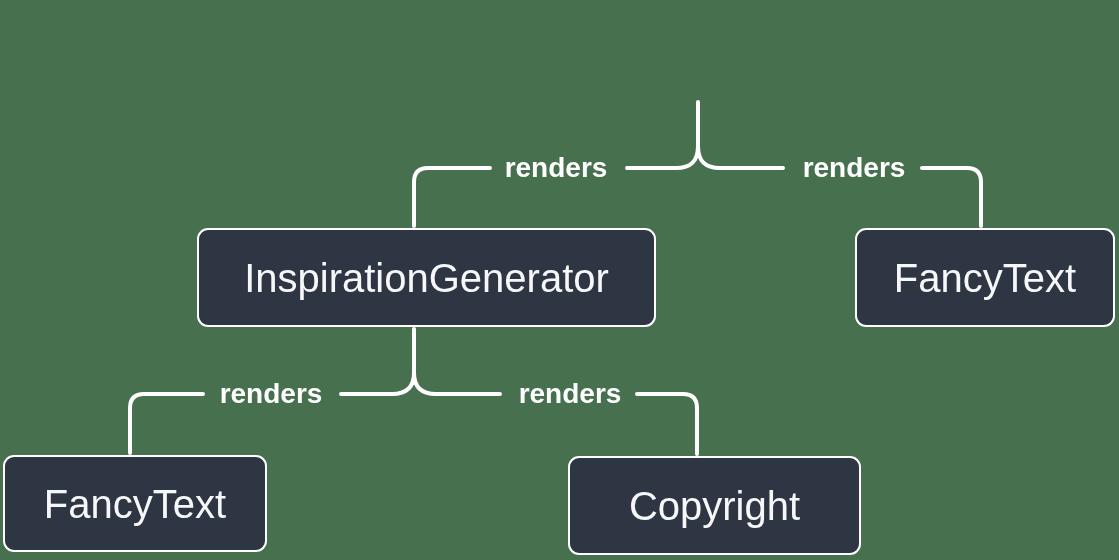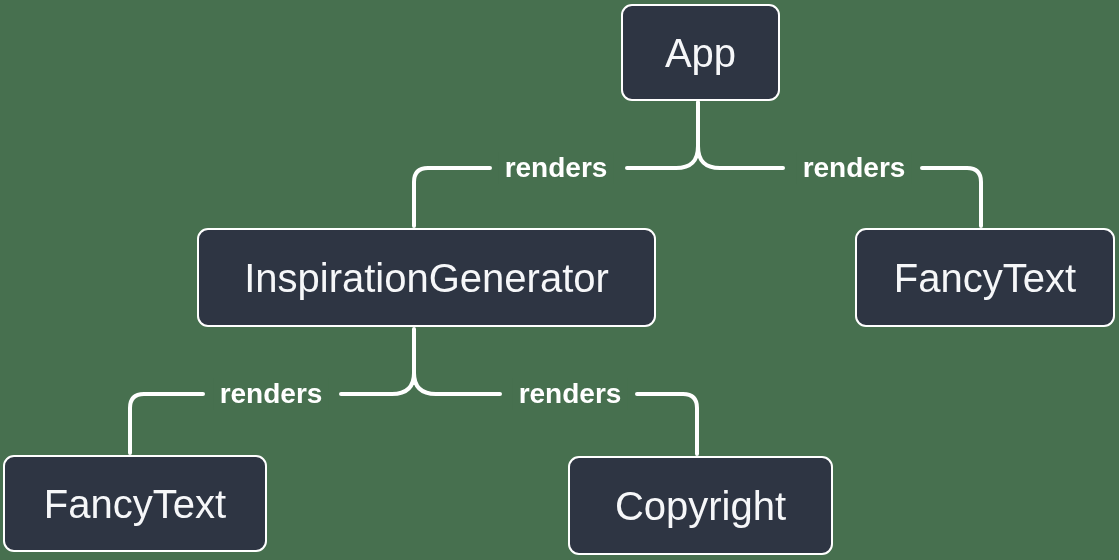--- a/index.html
+++ b/index.html
@@ -50,21 +50,21 @@
     color: var(--node-text-color);
     font-size: 40px;
     font-weight: 400;
     line-height: 1;
     white-space: nowrap;
   }
   .node-app               { left: 621px; top: 4px;   width: 159px; height: 97px; }
   .node-inspiration       { left: 197px; top: 228px; width: 459px; height: 99px; }
   .node-fancytext-right   { left: 855px; top: 228px; width: 260px; height: 99px; }
   .node-fancytext-bottom  { left: 3px;   top: 455px; width: 264px; height: 97px; }
-  .node-copyright         { left: 568px; top: 456px; width: 265px; height: 99px; }
+  .node-copyright         { left: 568px; top: 456px; width: 293px; height: 99px; }
   .edge-label {
     position: absolute;
     transform: translate(-50%, -50%);
     color: var(--label-text-color);
     font-size: 28px;
     font-weight: 700;
     line-height: 1;
     white-space: nowrap;
     background: var(--background-color);
     padding: 2px 6px;
@@ -87,23 +87,20 @@
     <path d="M698 146 C698 162 706 168 720 168 H783"></path>
     <path d="M922 168 H967 Q981 168 981 182 V226"></path>
 
     <path d="M414 329 V383"></path>
     <path d="M414 373 C414 388 406 394 392 394 H341"></path>
     <path d="M203 394 H144 Q130 394 130 408 V453"></path>
     <path d="M414 373 C414 388 422 394 436 394 H500"></path>
     <path d="M637 394 H683 Q697 394 697 408 V454"></path>
   </svg>
 
-  <div class="node node-app">
-    <span>App</span>
-  </div>
 
   <div class="node node-inspiration">
     <span>InspirationGenerator</span>
   </div>
 
   <div class="node node-fancytext-right">
     <span>FancyText</span>
   </div>
 
   <div class="node node-fancytext-bottom">

